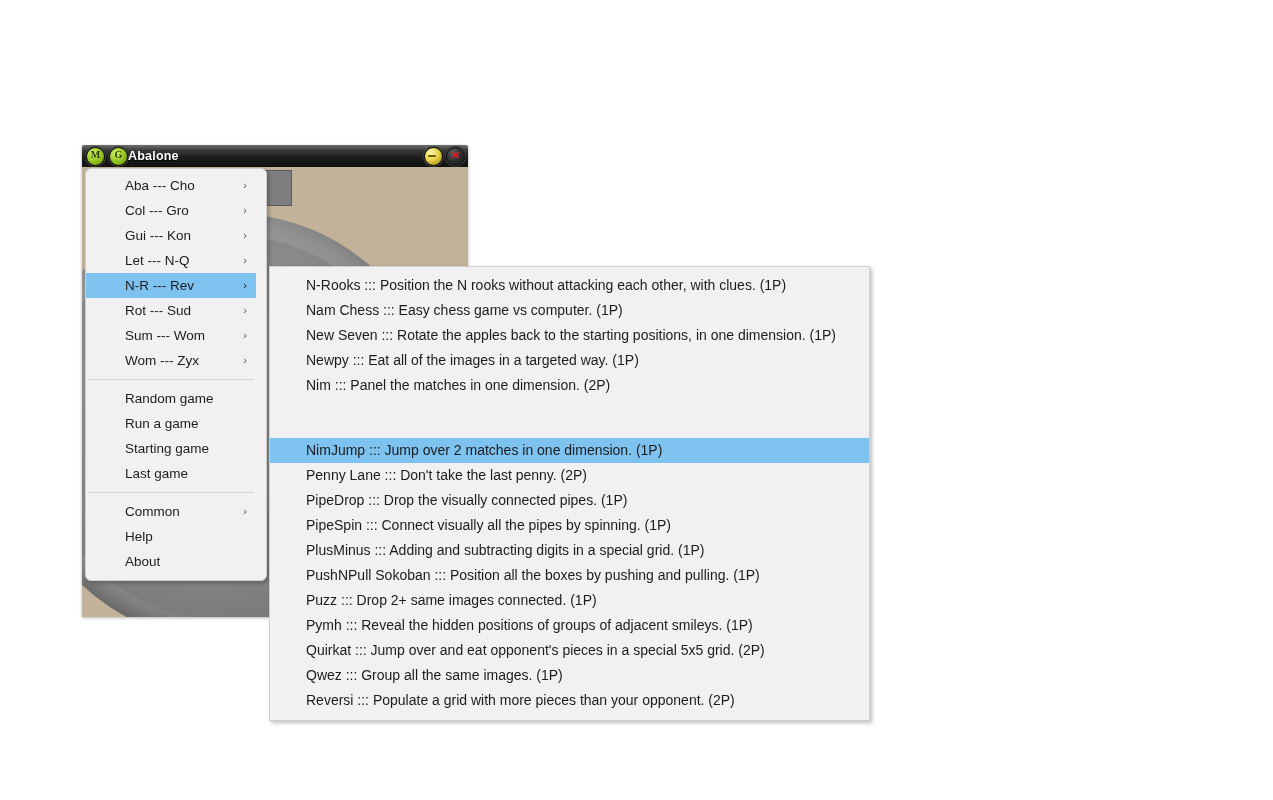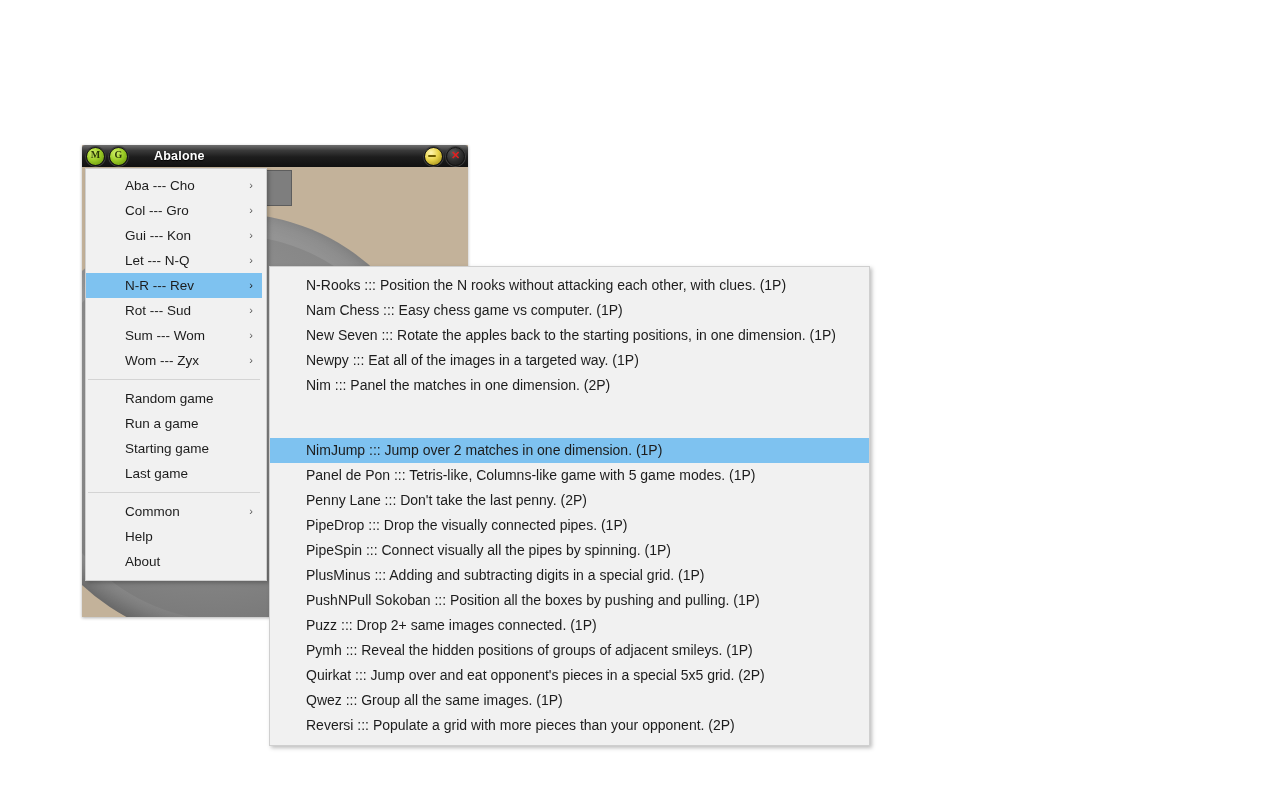--- a/index.html
+++ b/index.html
@@ -52,21 +52,21 @@
     color: #2b3a06;
     font-size: 10px;
     font-weight: bold;
     line-height: 14px;
     text-align: center;
     font-family: "Liberation Serif", serif;
     flex: none;
   }
 
   .tb-title {
-    margin-left: 26px;
+    margin-left: 0;
     color: #ffffff;
     font-size: 12.5px;
     font-weight: bold;
     letter-spacing: 0.2px;
     text-shadow: 0 1px 1px #000;
     white-space: nowrap;
   }
 
   .tb-spacer { flex: 1 1 auto; }
 
@@ -166,21 +166,22 @@
     border: 1px solid #cfcfcf;
     box-shadow: 2px 2px 4px rgba(0,0,0,0.26);
     font-family: "Liberation Sans", sans-serif;
     box-sizing: border-box;
   }
 
   #main-menu {
     left: 85px;
     top: 168px;
     width: 182px;
-    padding: 4px 4px 6px 0;
+    padding: 4px 10px 6px 0;
+    border-radius: 6px;
   }
 
   .mi {
     position: relative;
     height: 25px;
     line-height: 25px;
     padding-left: 39px;
     padding-right: 26px;
     font-size: 13.5px;
     color: #1c1c1c;
@@ -331,21 +332,20 @@
 
   </div>
 
   <div class="menu" id="sub-menu">
     <div class="smi">N-Rooks ::: Position the N rooks without attacking each other, with clues. (1P)</div>
     <div class="smi">Nam Chess ::: Easy chess game vs computer. (1P)</div>
     <div class="smi">New Seven ::: Rotate the apples back to the starting positions, in one dimension. (1P)</div>
     <div class="smi">Newpy ::: Eat all of the images in a targeted way. (1P)</div>
     <div class="smi">Nim ::: Panel the matches in one dimension. (2P)</div>
     <div class="smi sel">NimJump ::: Jump over 2 matches in one dimension. (1P)</div>
-    <div class="smi">Panel de Pon ::: Tetris-like, Columns-like game with 5 game modes. (1P)</div>
     <div class="smi">Penny Lane ::: Don't take the last penny. (2P)</div>
     <div class="smi">PipeDrop ::: Drop the visually connected pipes. (1P)</div>
     <div class="smi">PipeSpin ::: Connect visually all the pipes by spinning. (1P)</div>
     <div class="smi">PlusMinus ::: Adding and subtracting digits in a special grid. (1P)</div>
     <div class="smi">PushNPull Sokoban ::: Position all the boxes by pushing and pulling. (1P)</div>
     <div class="smi">Puzz ::: Drop 2+ same images connected. (1P)</div>
     <div class="smi">Pymh ::: Reveal the hidden positions of groups of adjacent smileys. (1P)</div>
     <div class="smi">Quirkat ::: Jump over and eat opponent's pieces in a special 5x5 grid. (2P)</div>
     <div class="smi">Qwez ::: Group all the same images. (1P)</div>
     <div class="smi">Reversi ::: Populate a grid with more pieces than your opponent. (2P)</div>

